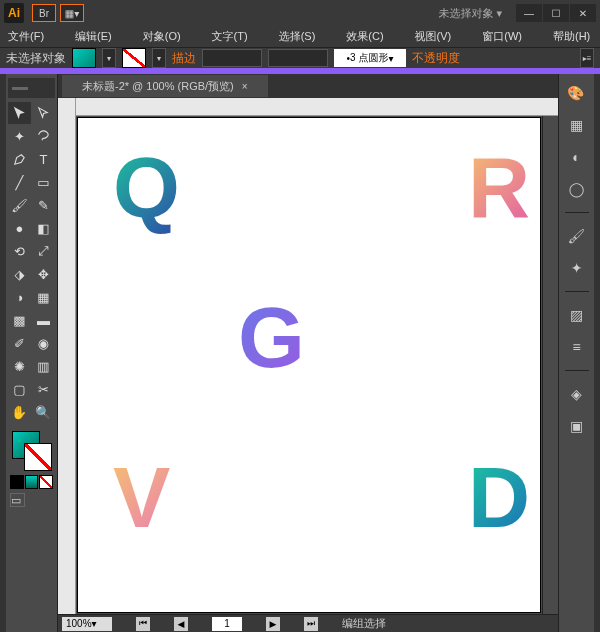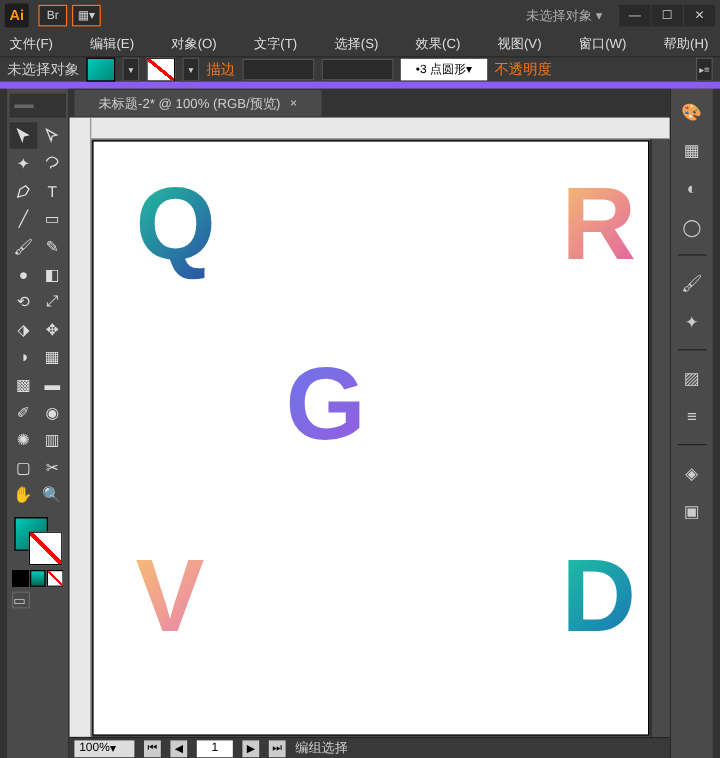--- a/index.html
+++ b/index.html
@@ -46,21 +46,21 @@
 .canvas-main{flex:1;display:flex;flex-direction:column}
 .ruler-h{height:18px;background:#e8e8e8;border-bottom:1px solid #999}
 .artboard{flex:1;background:#fff;position:relative;margin:2px 18px 2px 2px;box-shadow:0 0 0 1px #000}
 .letter{position:absolute;font-size:86px;font-weight:900;font-family:Arial,sans-serif}
 .lQ{left:35px;top:20px;background:linear-gradient(135deg,#1ec99b,#2e4aa8);-webkit-background-clip:text;background-clip:text;color:transparent}
 .lR{right:10px;top:20px;background:linear-gradient(135deg,#f7c46c,#e05aa8);-webkit-background-clip:text;background-clip:text;color:transparent}
 .lG{left:160px;top:170px;background:linear-gradient(135deg,#6a78e8,#9a5ae0);-webkit-background-clip:text;background-clip:text;color:transparent}
 .lV{left:35px;top:330px;background:linear-gradient(135deg,#f7c46c,#e87ab8);-webkit-background-clip:text;background-clip:text;color:transparent}
 .lD{right:10px;top:330px;background:linear-gradient(135deg,#1ec9a0,#1a6bb8);-webkit-background-clip:text;background-clip:text;color:transparent}
 .scroll-v{position:absolute;right:0;top:18px;bottom:0;width:16px;background:#4a4a4a;border-left:1px solid #222}
-.statusbar{height:18px;background:#393939;display:flex;align-items:center;padding:0 4px;gap:8px;border-top:1px solid #222}
+.statusbar{height:18px;background:#393939;display:flex;align-items:center;padding:0 4px;gap:24px;border-top:1px solid #222}
 .zoom-box{width:50px;height:14px;background:#ddd;color:#000;font-size:10px;display:flex;align-items:center;padding:0 4px}
 .nav-btn{width:14px;height:14px;background:#ccc;color:#000;font-size:9px;display:flex;align-items:center;justify-content:center}
 .page-box{width:30px;height:14px;background:#fff;color:#000;font-size:10px;display:flex;align-items:center;justify-content:center}
 .right-panel{width:36px;background:#4a4a4a;border-left:1px solid #222;display:flex;flex-direction:column;align-items:center;padding:8px 0;gap:10px}
 .wing{width:6px;background:#333}
 .panel-ico{width:22px;height:22px;display:flex;align-items:center;justify-content:center;font-size:14px;color:#ccc}
 .panel-sep{width:24px;height:1px;background:#222;margin:2px 0}
 </style>
 </head>
 <body>

